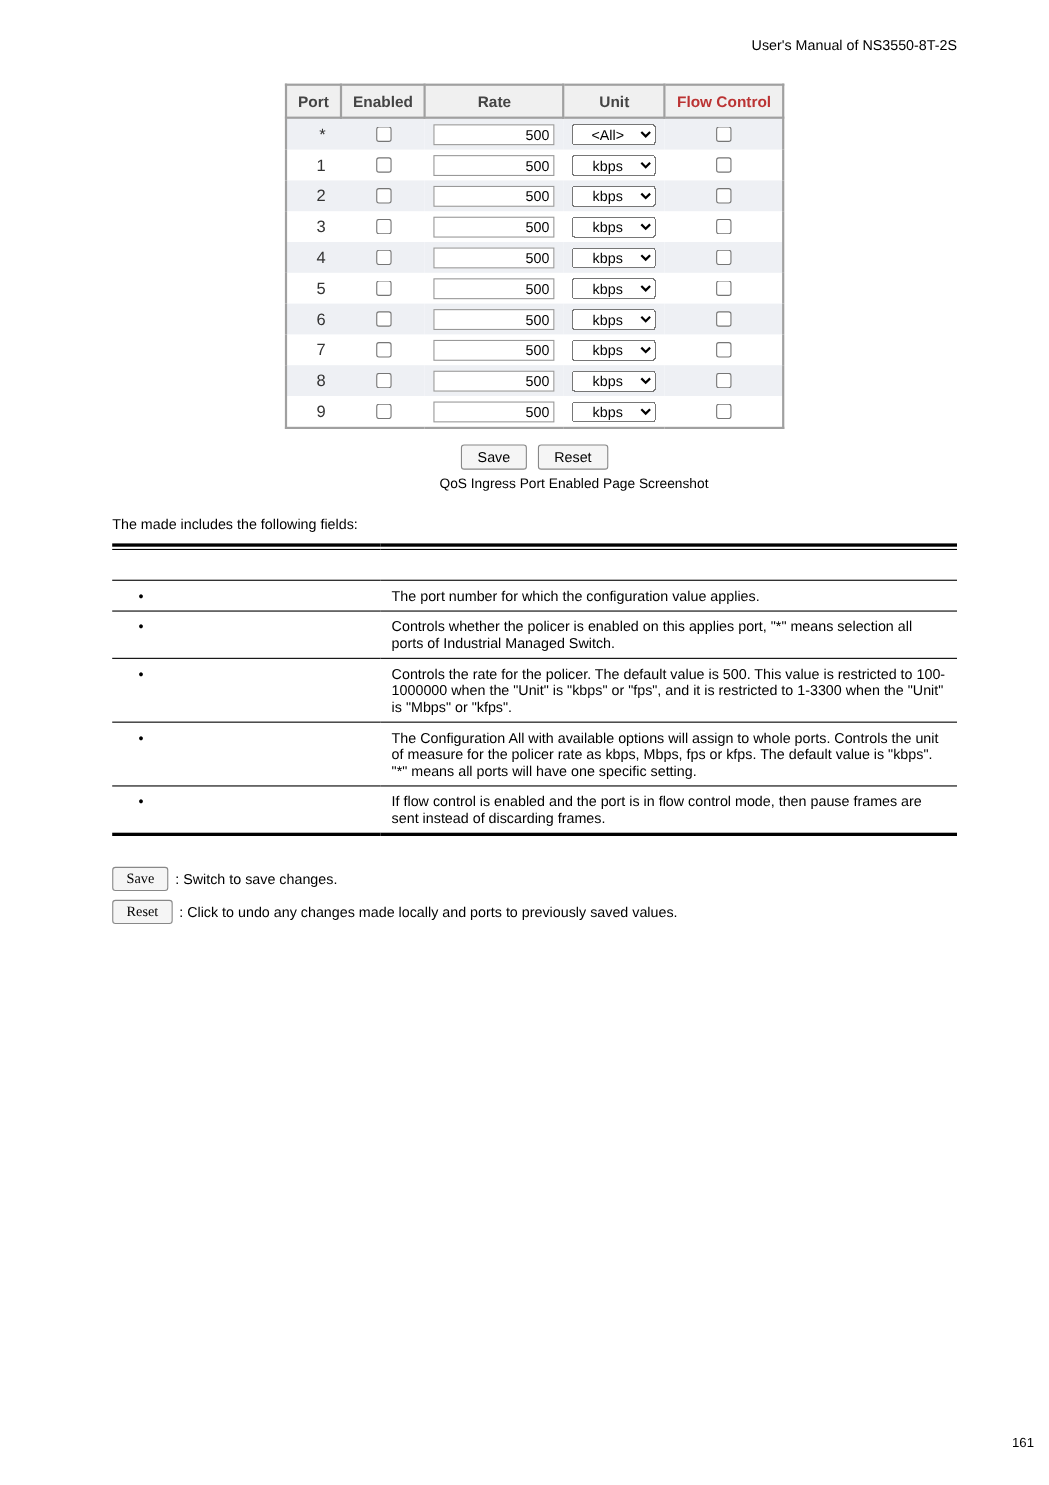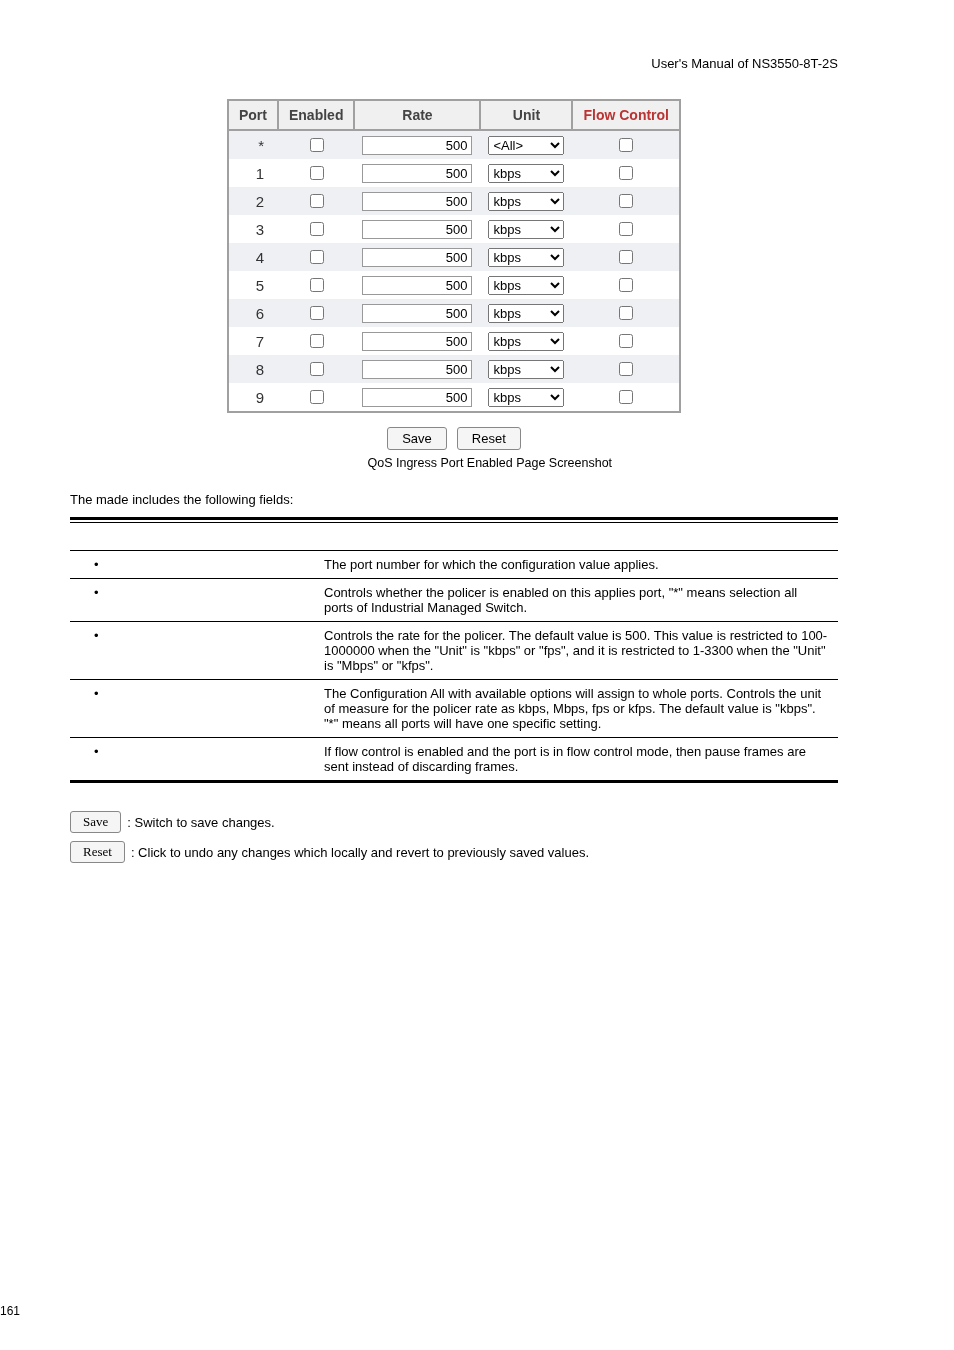--- a/index.html
+++ b/index.html
@@ -8,21 +8,22 @@
     font-family: Arial, Helvetica, sans-serif;
     font-size: 13px;
     color: #000;
     background: #fff;
   }
   .page {
     width: 908px;
     height: 1350px;
     position: relative;
     box-sizing: border-box;
-    padding: 56px 70px;
+    padding: 33px 70px;
+    margin-left: 32px;
   }
   .header-right {
     text-align: right;
     font-size: 13px;
     margin-bottom: 28px;
   }
   .title-blue {
     text-align: center;
     font-size: 22px;
     font-weight: bold;
@@ -67,20 +68,21 @@
   .shot-table td.rate input {
     width: 100px;
     text-align: right;
     font-size: 13px;
     border: 1px solid #999;
     padding: 1px 4px;
   }
   .shot-table td.unit select {
     font-size: 13px;
     width: 76px;
+    text-align: center;
   }
   .shot-table td.port {
     font-size: 15px;
     font-weight: normal;
     color: #333;
     text-align: right;
     padding-right: 14px;
   }
   .shot-table td.center input[type=checkbox] {
     width: 14px;
@@ -165,21 +167,21 @@
     font-size: 13px;
     border-radius: 3px;
     font-family: "Times New Roman", serif;
   }
 
   .page-num {
     position: absolute;
     bottom: 32px;
     left: 0;
     width: 100%;
-    text-align: left;
+    text-align: right;
     font-size: 12px;
   }
 </style>
 </head>
 <body>
 
 <div class="page">
 
   <div class="header-right">User's Manual of NS3550-8T-2S</div>
 
@@ -314,18 +316,18 @@
         </tr>
       </tbody>
   </table>
 
   <div class="btn-desc-row">
     <span class="btn-small">Save</span>
     <span>: Switch to save changes.</span>
   </div>
   <div class="btn-desc-row" style="margin-top:8px;">
     <span class="btn-small">Reset</span>
-    <span>: Click to undo any changes which locally and revert to previously saved values.</span>
+    <span>: Click to undo any changes made locally and ports to previously saved values.</span>
   </div>
 
   <div class="page-num">161</div>
 
 </div>
 
 </body></html>

